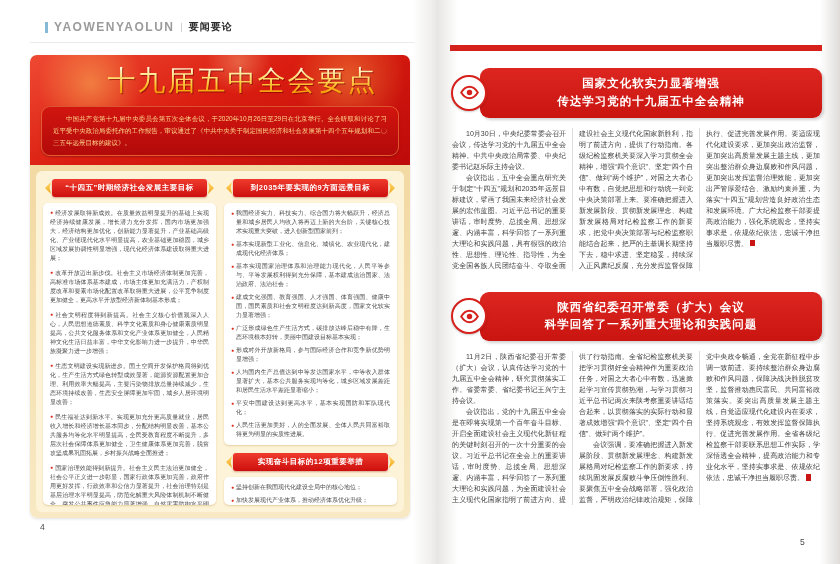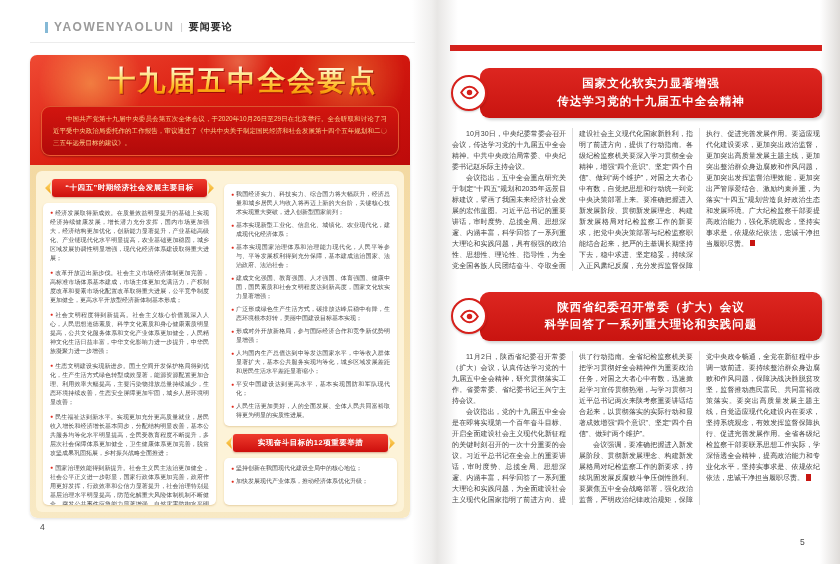--- a/index.html
+++ b/index.html
@@ -21,21 +21,21 @@
   .poster-top {
     background:
       radial-gradient(circle at 16% 26%, rgba(255,210,100,.45), transparent 16%),
       radial-gradient(circle at 84% 20%, rgba(255,190,80,.38), transparent 17%),
       radial-gradient(circle at 55% 6%, rgba(255,235,170,.30), transparent 14%),
       linear-gradient(155deg, #ef4a33 0%, #da1d10 45%, #bd0a0a 100%);
     padding:7px 9px 9px;
   }
   .poster-title { text-align:center; }
   .poster-title span {
-    font-size:28px; font-weight:700; letter-spacing:2px;
+    font-size:28px; font-weight:400; letter-spacing:2px;
     background:linear-gradient(180deg,#fffbe8 5%, #ffe27a 38%, #ffb61e 72%, #f08a00);
     -webkit-background-clip:text; background-clip:text; color:transparent;
     filter:drop-shadow(1px 1.5px 0 rgba(110,0,0,.55));
     margin-left:45px;
   }
   .intro-box {
     margin:6px 2px 0; background:linear-gradient(180deg,#d2150f,#b20a0a);
     border:1px solid rgba(255,150,80,.55); border-radius:9px;
     padding:6px 11px; color:#ffd98f; font-size:6.5px; line-height:1.85;
     text-align:justify; text-indent:2em; box-shadow:0 1px 2px rgba(0,0,0,.25);
@@ -129,20 +129,25 @@
 
               <p class="b-item"><span class="dot">●</span><span>生态文明建设实现新进步。国土空间开发保护格局得到优化，生产生活方式绿色转型成效显著，能源资源配置更加合理、利用效率大幅提高，主要污染物排放总量持续减少，生态环境持续改善，生态安全屏障更加牢固，城乡人居环境明显改善；</span></p>
 
               <p class="b-item"><span class="dot">●</span><span>民生福祉达到新水平。实现更加充分更高质量就业，居民收入增长和经济增长基本同步，分配结构明显改善，基本公共服务均等化水平明显提高，全民受教育程度不断提升，多层次社会保障体系更加健全，卫生健康体系更加完善，脱贫攻坚成果巩固拓展，乡村振兴战略全面推进；</span></p>
 
               <p class="b-item"><span class="dot">●</span><span>国家治理效能得到新提升。社会主义民主法治更加健全，社会公平正义进一步彰显，国家行政体系更加完善，政府作用更好发挥，行政效率和公信力显著提升，社会治理特别是基层治理水平明显提高，防范化解重大风险体制机制不断健全，突发公共事件应急能力显著增强，自然灾害防御水平明显提升，发展安全保障更加有力，国防和军队现代化迈出重大步伐。</span></p>
             </div>
         </div>
 
         <div class="pcol">
+          <div class="ribbon">
+            <span class="wing l"></span>
+            <span class="mid">到2035年要实现的9方面远景目标</span>
+            <span class="wing r"></span>
+          </div>
           <div class="card">
 
               <div class="h-item">
                 <span class="dot">●</span>
                 <span class="h-text">我国经济实力、科技实力、综合国力将大幅跃升，经济总量和城乡居民人均收入将再迈上新的大台阶，关键核心技术实现重大突破，进入创新型国家前列；</span>
               </div>
 
               <div class="h-item">
                 <span class="dot">●</span>
                 <span class="h-text">基本实现新型工业化、信息化、城镇化、农业现代化，建成现代化经济体系；</span>

